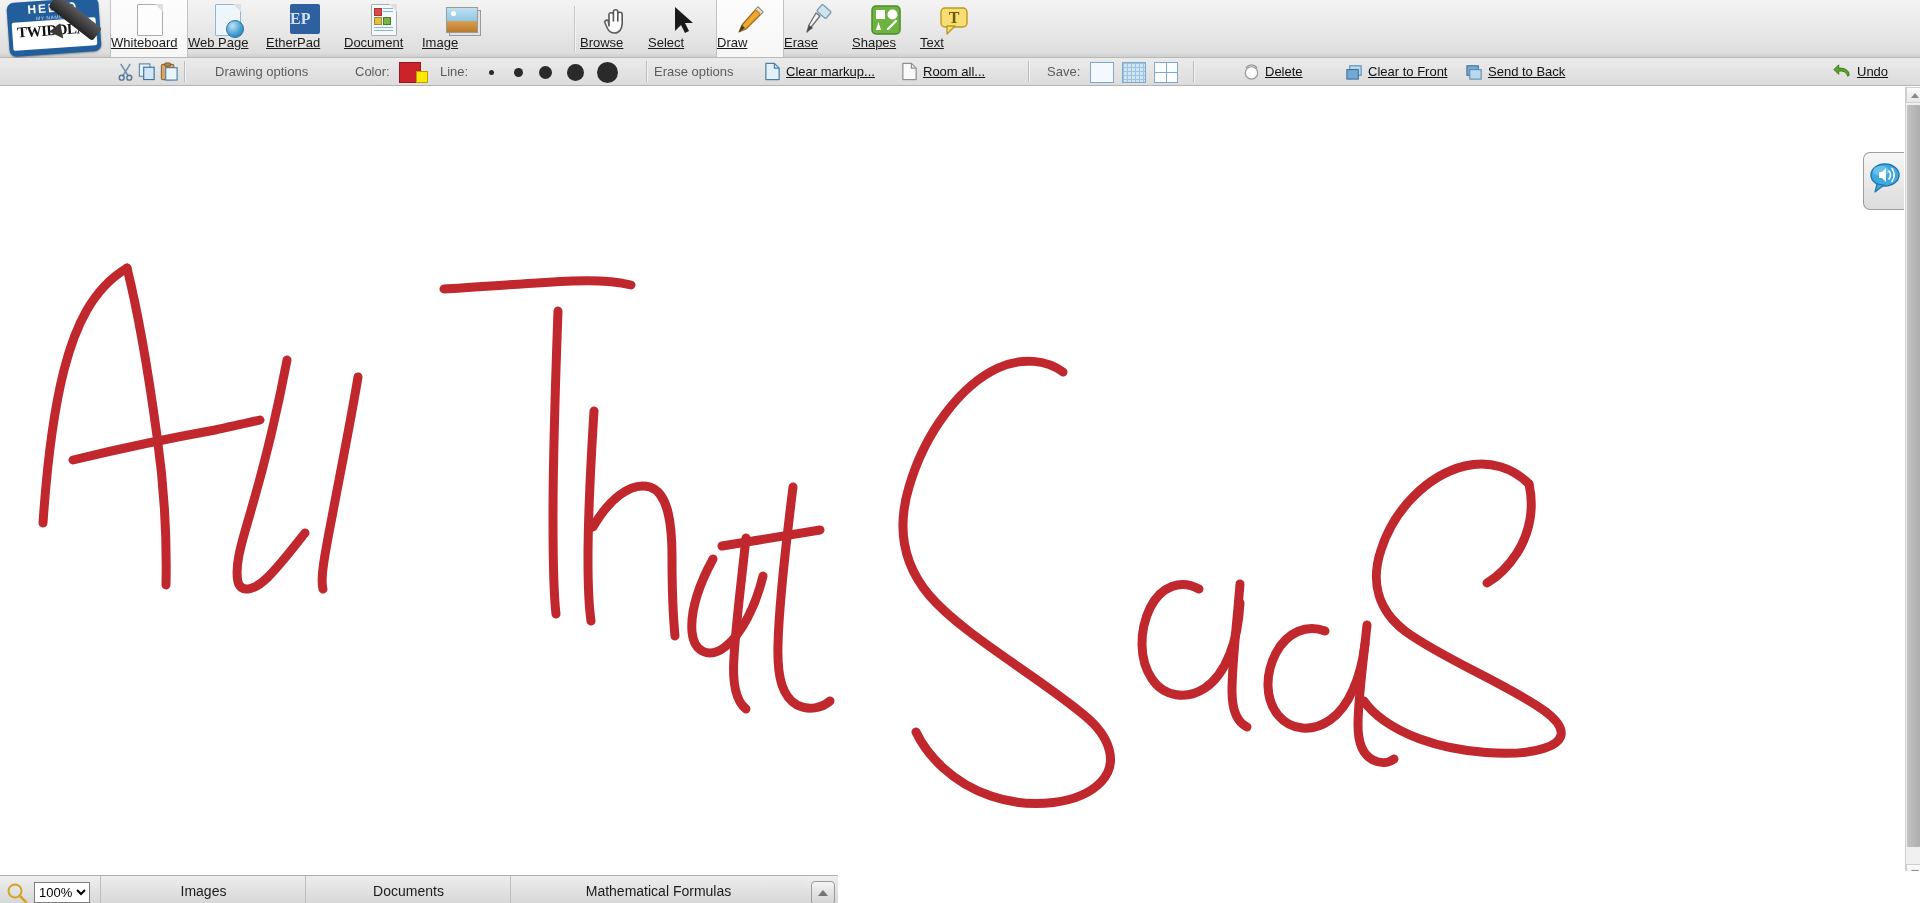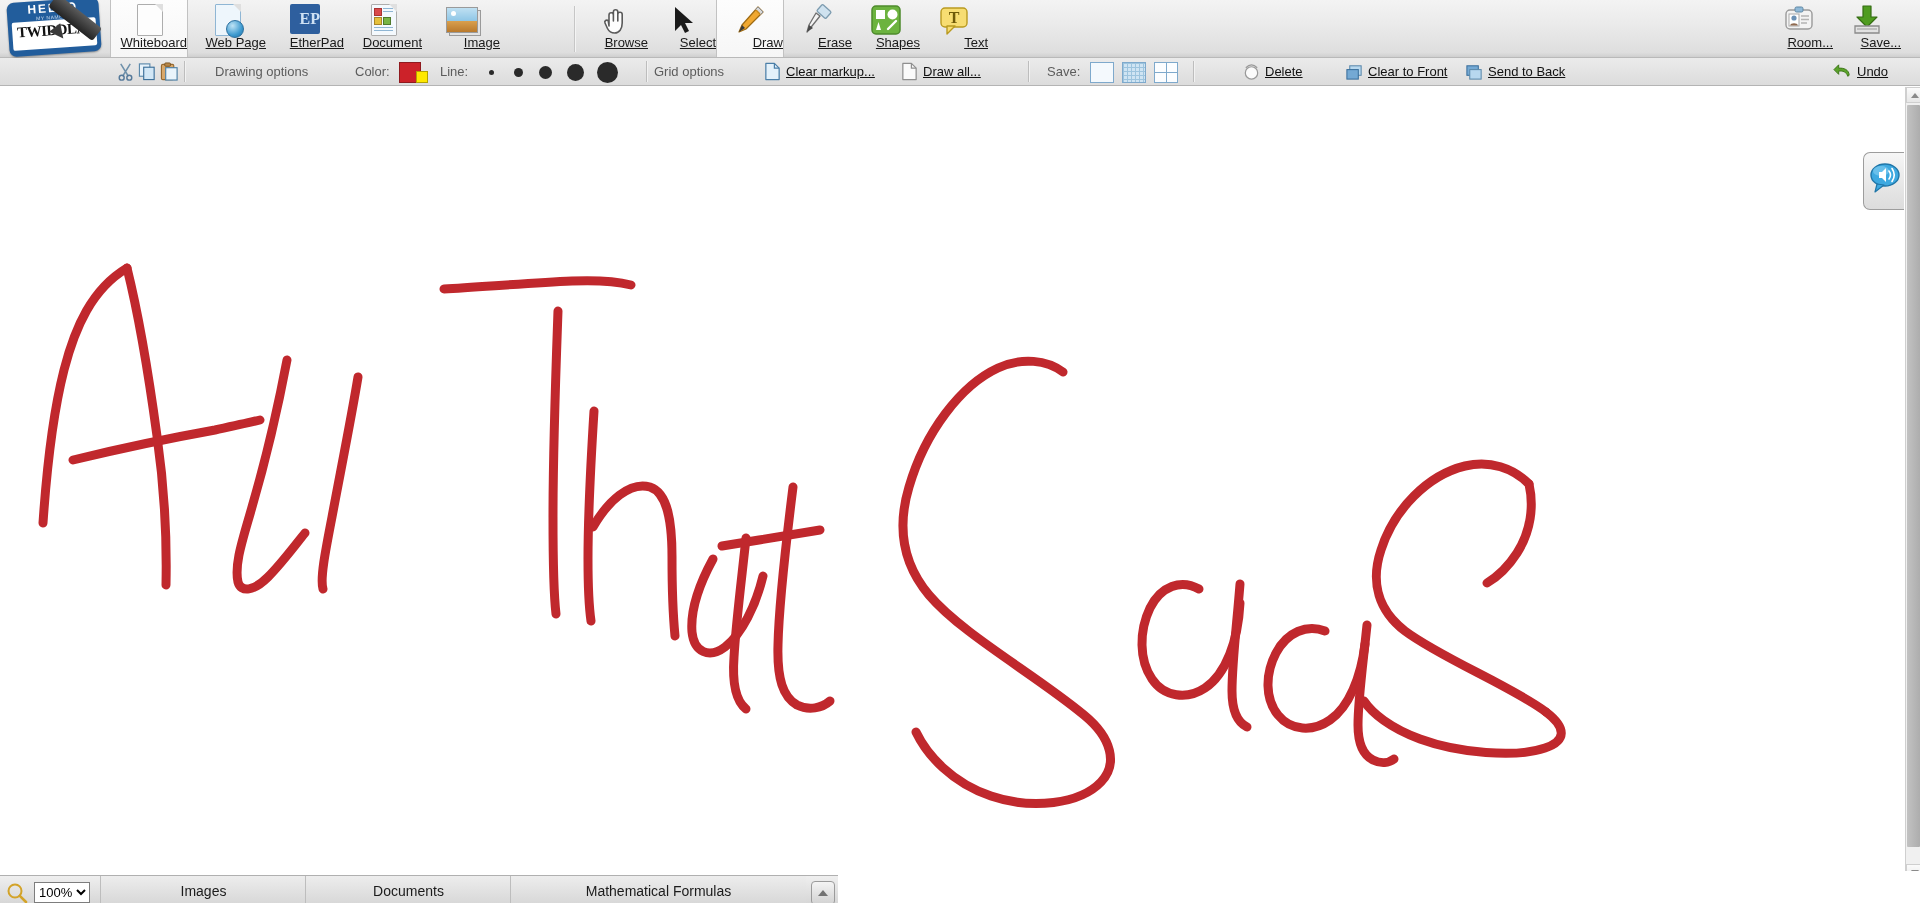--- a/index.html
+++ b/index.html
@@ -54,21 +54,21 @@
   }
   .logo-marker-tip {
     position: absolute; left: 50px; top: 28px; width: 0; height: 0;
     border-left: 7px solid transparent; border-right: 7px solid transparent;
     border-top: 14px solid #3a3a3a; transform: rotate(-38deg);
   }
 
   .tool-group { position: absolute; top: 0; height: 57px; }
   .tool-btn {
     position: relative; float: left; width: 68px; height: 57px;
-    box-sizing: border-box; text-align: right; cursor: pointer;
+    box-sizing: border-box; text-align: left; cursor: pointer;
   }
   .tool-btn.wide { width: 78px; }
   .tool-btn.active {
     background: linear-gradient(to bottom,#fdfdfd,#f6f6f6);
     border-left: 1px solid #c2c2c2; border-right: 1px solid #c2c2c2;
   }
   .tool-ico { height: 36px; position: relative; }
   .tool-lbl {
     font-size: 13px; color: #1a1a1a; line-height: 14px;
     font-family: "Liberation Sans", sans-serif;
@@ -366,45 +366,20 @@
           <svg class="ic ic-text text-svg" viewBox="0 0 32 32" width="32" height="32">
             <rect x="3" y="4" width="26" height="19" rx="4" fill="#f7dd72" stroke="#b99a20" stroke-width="1.4"></rect>
             <path d="M9 22 L9 30 L17 22 Z" fill="#f7dd72" stroke="#b99a20" stroke-width="1.4" stroke-linejoin="round"></path>
             <text x="16" y="19" font-family="Liberation Serif, serif" font-size="16" font-weight="bold" fill="#6e5a08" text-anchor="middle">T</text>
           </svg>
         </div>
         <div class="tool-lbl">Text</div>
       </div>
     </div>
 
-    <div class="tool-group" style="left:1765px;">
-      <div class="tool-btn">
-        <div class="tool-ico">
-          <svg class="ic ic-room room-svg" viewBox="0 0 32 32" width="32" height="32">
-            <rect x="3" y="6" width="26" height="19" rx="4" fill="#f3f3f3" stroke="#9a9a9a" stroke-width="1.4"></rect>
-            <rect x="12" y="3" width="8" height="5" rx="1.5" fill="#8fb9d8" stroke="#5f87a3" stroke-width="1"></rect>
-            <rect x="6" y="10" width="10" height="12" fill="#ffffff" stroke="#a9a9a9" stroke-width="1"></rect>
-            <circle cx="11" cy="14" r="2.6" fill="#6b91b5"></circle>
-            <path d="M7.2 21.5 c0-3 7.6-3 7.6 0z" fill="#8f6a4f"></path>
-            <path d="M18 12 H26 M18 15.5 H26 M18 19 H24" stroke="#b4b4b4" stroke-width="1.5"></path>
-          </svg>
-        </div>
-        <div class="tool-lbl">Room...</div>
-      </div>
-      <div class="tool-btn">
-        <div class="tool-ico">
-          <svg class="ic ic-save save-svg" viewBox="0 0 32 32" width="32" height="32">
-            <path d="M12 2 H20 V13 H26 L16 23 L6 13 H12 Z" fill="#4f9c20" stroke="#356d13" stroke-width="1.2" stroke-linejoin="round"></path>
-            <path d="M4 22 H28 V29 H4 Z" fill="#e2e2e2" stroke="#8a8a8a" stroke-width="1.3"></path>
-            <path d="M6 25 H26" stroke="#a9a9a9" stroke-width="1.2"></path>
-          </svg>
-        </div>
-        <div class="tool-lbl">Save...</div>
-      </div>
-    </div>
   </div>
 
   <div class="toolbar-sub">
 
     <div class="mini-ico" style="left:116px;">
       <svg viewBox="0 0 20 20" width="19" height="19">
         <path d="M5 2 L13 15 M15 2 L7 15" stroke="#6e90aa" stroke-width="1.6" fill="none"></path>
         <circle cx="6" cy="16.5" r="2.6" fill="none" stroke="#55799a" stroke-width="1.5"></circle>
         <circle cx="14" cy="16.5" r="2.6" fill="none" stroke="#55799a" stroke-width="1.5"></circle>
       </svg>
@@ -435,37 +410,37 @@
     <div class="sub-item" style="left:480px;">
       <span class="dot" style="width:5px;height:5px;margin:0 9px;"></span>
       <span class="dot" style="width:9px;height:9px;margin:0 7px;"></span>
       <span class="dot" style="width:13px;height:13px;margin:0 6px;"></span>
       <span class="dot" style="width:17px;height:17px;margin:0 5px;"></span>
       <span class="dot" style="width:21px;height:21px;margin:0 4px;"></span>
     </div>
 
     <div class="sub-sep" style="left:646px;"></div>
 
-    <div class="sub-item" style="left:654px;">Grid options</div>
+    <div class="sub-item" style="left:654px;">Erase options</div>
 
     <div class="mini-ico" style="left:763px;">
       <svg viewBox="0 0 20 20" width="19" height="19">
         <path d="M3 1.5 H12 L17 6.5 V18.5 H3 Z" fill="#e4f1fa" stroke="#4b7fa8" stroke-width="1.3" stroke-linejoin="round"></path>
         <path d="M12 1.5 V6.5 H17" fill="none" stroke="#4b7fa8" stroke-width="1.3"></path>
       </svg>
     </div>
     <div class="sub-item sub-click" style="left:786px;">Clear markup...</div>
 
     <div class="mini-ico" style="left:900px;">
       <svg viewBox="0 0 20 20" width="19" height="19">
         <path d="M3 1.5 H12 L17 6.5 V18.5 H3 Z" fill="#fafafa" stroke="#8f8f8f" stroke-width="1.3" stroke-linejoin="round"></path>
         <path d="M12 1.5 V6.5 H17" fill="none" stroke="#8f8f8f" stroke-width="1.3"></path>
       </svg>
     </div>
-    <div class="sub-item sub-click" style="left:923px;">Draw all...</div>
+    <div class="sub-item sub-click" style="left:923px;">Room all...</div>
 
     <div class="sub-sep" style="left:1028px;"></div>
 
     <div class="sub-item" style="left:1047px;">Save:</div>
     <div class="grid-btn" style="left:1090px;"></div>
     <div class="grid-btn fine" style="left:1122px;"></div>
     <div class="grid-btn quad" style="left:1154px;"></div>
 
     <div class="sub-sep" style="left:1193px;"></div>
 

